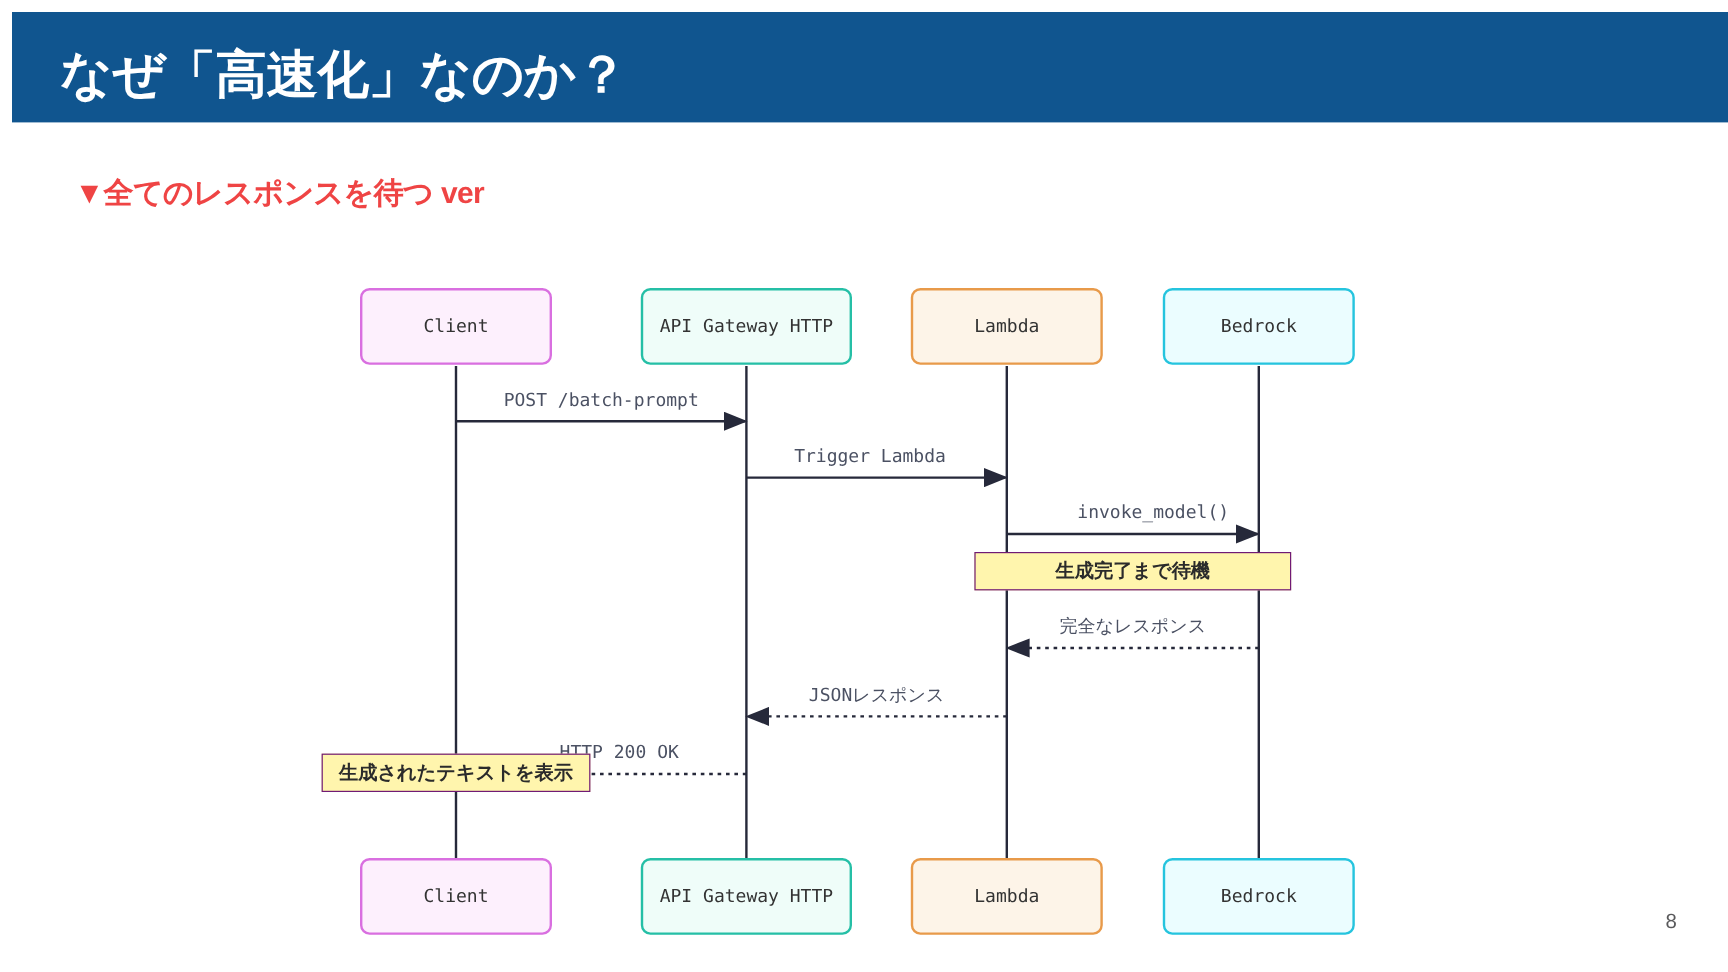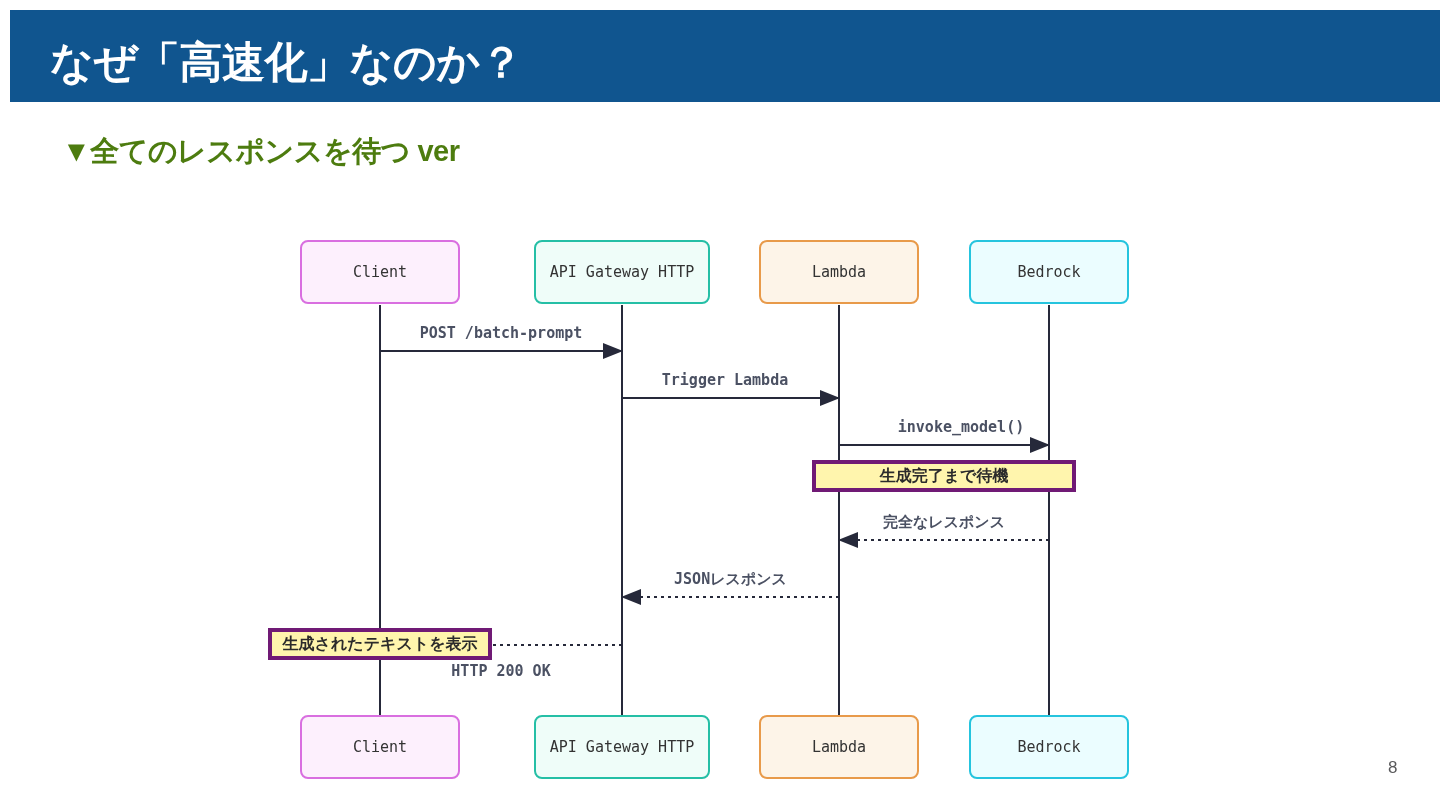--- a/index.html
+++ b/index.html
@@ -24,24 +24,24 @@
     font-size: 43px;
     font-weight: 700;
     color: #ffffff;
     letter-spacing: -0.5px;
     white-space: nowrap;
   }
 
   
   .subtitle {
     position: absolute;
-    left: 62px; top: 132px;
-    font-size: 29px;
+    left: 62px; top: 144px;
+    font-size: 25px;
     font-weight: 700;
-    color: #4d7c0f;
+    color: #ef4444;
     letter-spacing: -0.5px;
     white-space: nowrap;
   }
 
   
   .page-number {
     position: absolute;
     left: 1388px; top: 758px;
     font-size: 17px;
     color: #59595b;
@@ -73,27 +73,26 @@
     white-space: nowrap;
   }
 
   .msg-label {
     position: absolute;
     font-family: "DejaVu Sans Mono", "Liberation Mono", monospace;
     font-size: 15px;
     color: #4b5163;
     white-space: nowrap;
     transform: translateX(-50%);
-    font-weight: bold;
   }
 
   .note-box {
     position: absolute;
     background: #fff5ad;
-    border: 4px solid #701a75;
+    border: 1px solid #701a75;
     display: flex;
     align-items: center;
     justify-content: center;
   }
   .note-label {
     font-size: 16px;
     font-weight: 700;
     color: #2b2b2b;
     white-space: nowrap;
   }
@@ -161,21 +160,21 @@
         <div class="actor-box" style="left: 969px; top: 715px; width: 160px; height: 64px; border-color: rgb(37, 196, 222); background: rgb(235, 253, 255);">
           <span class="actor-label">Bedrock</span>
         </div>
       </div>
     <div id="labels">
         <div class="msg-label" style="left: 501px; top: 324px;">POST /batch-prompt</div>
         <div class="msg-label" style="left: 725px; top: 371px;">Trigger Lambda</div>
         <div class="msg-label" style="left: 944px; top: 418px; margin-left: 17px;">invoke_model()</div>
         <div class="msg-label" style="left: 944px; top: 513px;">完全なレスポンス</div>
         <div class="msg-label" style="left: 730.5px; top: 570px;">JSONレスポンス</div>
-        <div class="msg-label" style="left: 501px; top: 618px; margin-top: 44px;">HTTP 200 OK</div>
+        <div class="msg-label" style="left: 516px; top: 618px;">HTTP 200 OK</div>
       </div>
     <div id="notes">
         <div class="note-box" style="left: 812px; top: 460px; width: 264px; height: 32px;">
           <span class="note-label">生成完了まで待機</span>
         </div>
         <div class="note-box" style="left: 268px; top: 628px; width: 224px; height: 32px;">
           <span class="note-label">生成されたテキストを表示</span>
         </div>
       </div>
   </div>

